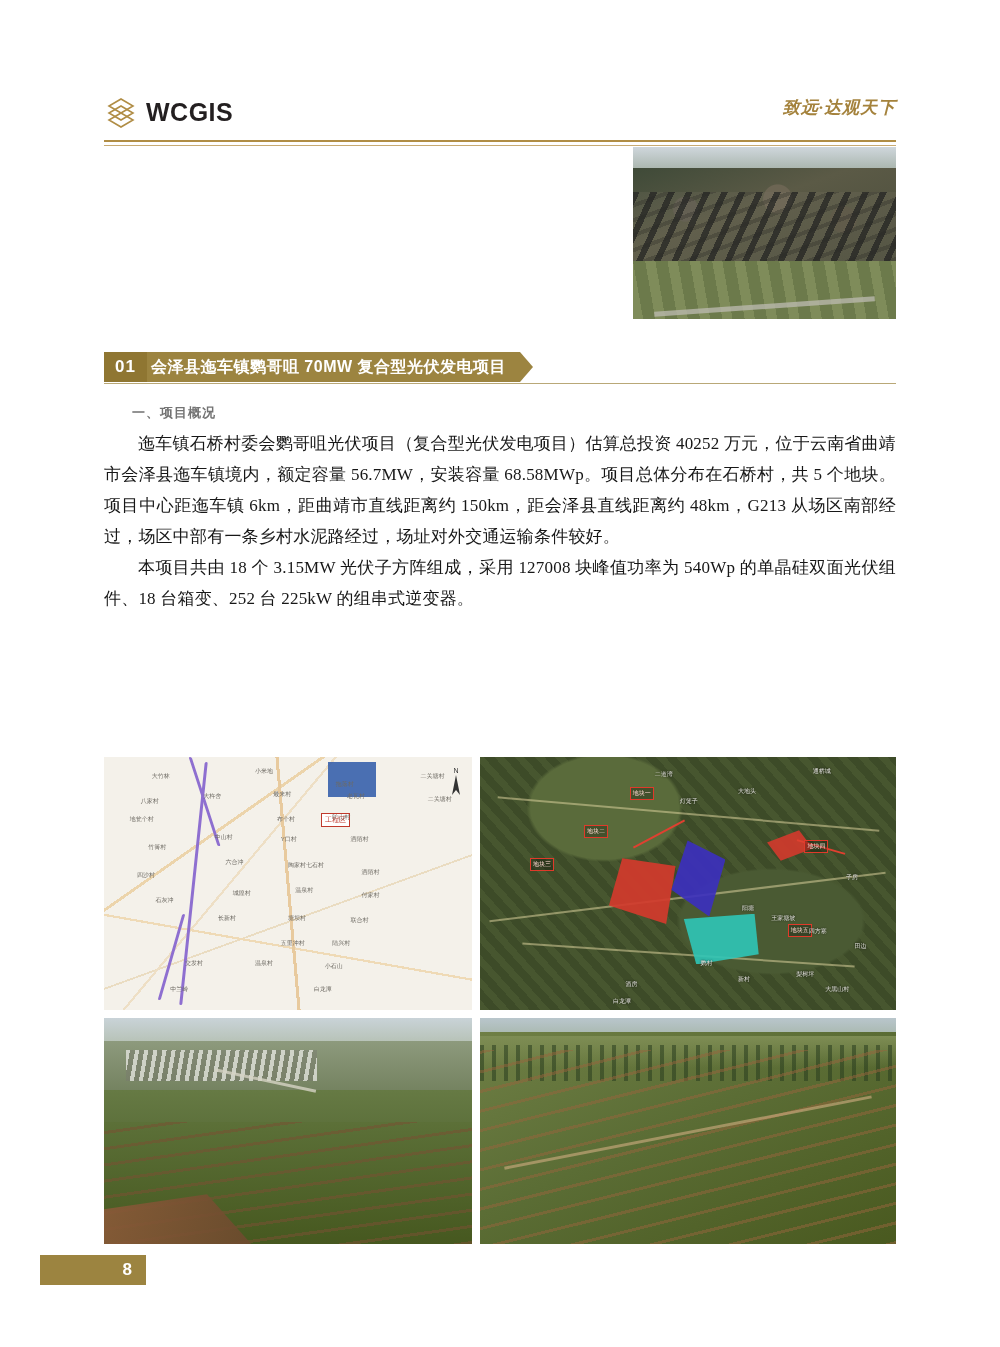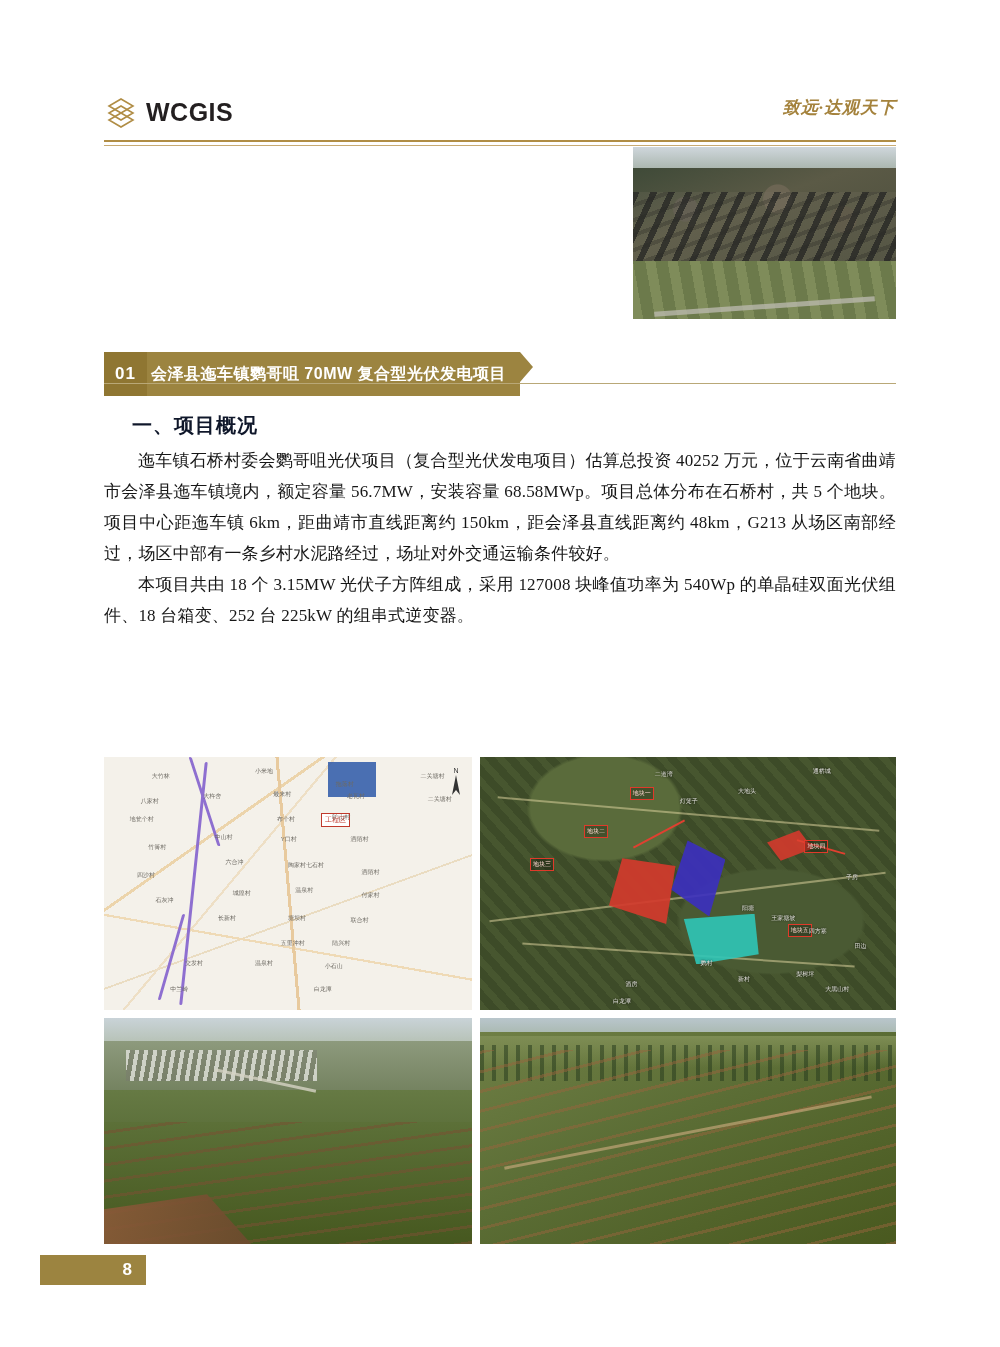--- a/index.html
+++ b/index.html
@@ -138,21 +138,21 @@
   .hero-photo .road {
     position:absolute; left:8%; bottom:6%; width:84%; height:5px;
     background:#b9b8ab; transform: rotate(-4deg); opacity:.8;
   }
 
   
   .section-bar {
     position: absolute;
     left: 104px;
     top: 352px;
-    height: 44px;
+    height: 30px;
     display: flex;
     align-items: stretch;
   }
   .sec-num {
     background: #8f7632;
     color: #ffffff;
     font-family: "Liberation Sans", sans-serif;
     font-weight: bold;
     font-size: 17px;
     padding: 0 11px;
@@ -190,25 +190,25 @@
 
   
   .body-wrap {
     position: absolute;
     left: 104px;
     top: 400px;
     width: 792px;
   }
   h3.sub {
     font-family: "Liberation Sans", sans-serif;
-    font-size: 20px;
-    font-weight: bold;
-    margin: 12px 0 6px 0;
+    font-size: 13px;
+    font-weight: bold;
+    margin: 4px 0 6px 0;
     padding-left: 28px;
-    color: #0f172a;
+    color: #737373;
     letter-spacing: 1px;
   }
   p.para {
     font-size: 17px;
     line-height: 31px;
     margin: 0;
     text-align: justify;
     text-justify: inter-ideograph;
     text-indent: 2em;
     letter-spacing: .2px;

